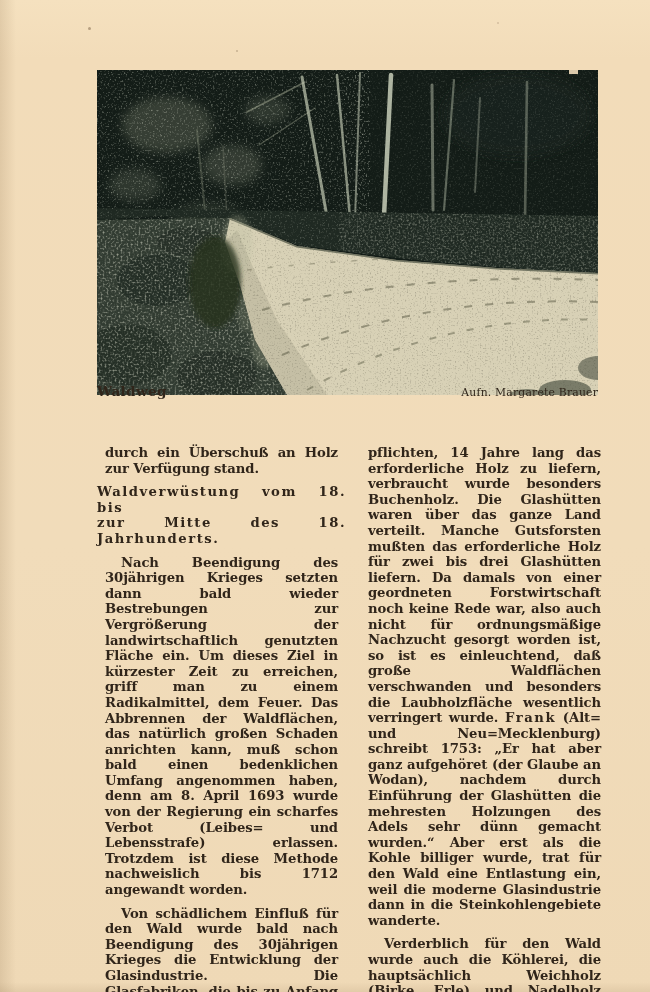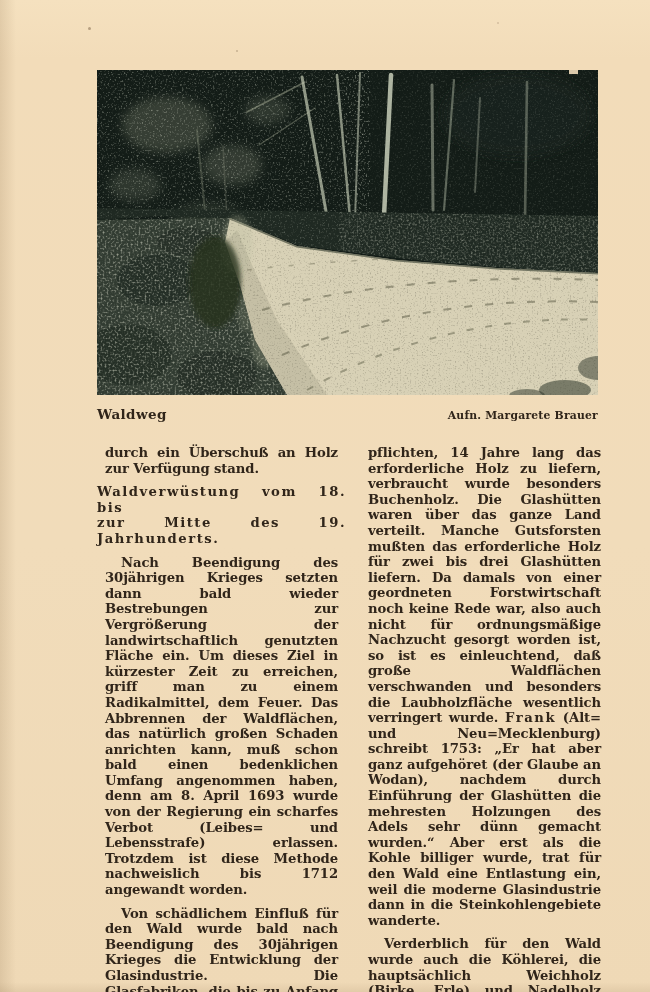--- a/index.html
+++ b/index.html
@@ -15,25 +15,25 @@
     background:linear-gradient(0deg,rgba(110,80,45,.10),rgba(110,80,45,0));}
   .speck{position:absolute;border-radius:50%;background:rgba(90,65,40,.4);}
   .speck.s1{left:88px;top:27px;width:3px;height:3px;}
   .speck.s2{left:236px;top:50px;width:2px;height:2px;opacity:.7;}
   .speck.s3{left:497px;top:22px;width:2px;height:2px;opacity:.5;}
 
   .photo-wrap{position:absolute;left:97px;top:70px;width:501px;height:325px;}
   .photo-wrap svg{display:block;}
 
   .caption-row{
-    position:absolute;left:97px;top:406px;width:501px;
+    position:absolute;left:97px;top:383px;width:501px;
     display:flex;justify-content:space-between;align-items:baseline;
   }
   .photo-caption{font-size:13.5px;font-weight:700;letter-spacing:.4px;}
-  .photo-credit{font-size:10.8px;font-weight:700;letter-spacing:.2px;}
+  .photo-credit{font-size:10.8px;font-weight:400;letter-spacing:.2px;}
 
   .columns{
     position:absolute;left:97px;top:437px;width:512px;
     display:flex;gap:14px;
   }
   .col{width:249px;font-size:13.2px;line-height:15.6px;font-weight:700;
     text-align:justify;letter-spacing:-.1px;}
   .col p{margin:8px;}
   .col p.indent{text-indent:16px;}
   .col p.mt{margin-top:1px;}
@@ -158,21 +158,21 @@
     <span class="photo-caption">Waldweg</span>
     <span class="photo-credit">Aufn. Margarete Brauer</span>
   </div>
 
   <div class="columns">
 
     <div class="col">
       <p>durch ein Überschuß an Holz zur Verfügung stand.</p>
       <div class="heading">
         <div class="hline">Waldverwüstung vom 18. bis</div>
-        <div class="hline">zur Mitte des 19. Jahrhunderts.</div>
+        <div class="hline">zur Mitte des 18. Jahrhunderts.</div>
       </div>
       <p class="indent">Nach Beendigung des 30jährigen Krieges setzten dann bald wieder Bestrebungen zur Vergrößerung der landwirtschaftlich genutzten Fläche ein. Um dieses Ziel in kürzester Zeit zu erreichen, griff man zu einem Radikalmittel, dem Feuer. Das Abbrennen der Waldflächen, das natürlich großen Schaden anrichten kann, muß schon bald einen bedenklichen Umfang angenommen haben, denn am 8. April 1693 wurde von der Regierung ein scharfes Verbot (Leibes= und Lebensstrafe) erlassen. Trotzdem ist diese Methode nachweislich bis 1712 angewandt worden.</p>
       <p class="indent">Von schädlichem Einfluß für den Wald wurde bald nach Beendigung des 30jährigen Krieges die Entwicklung der Glasindustrie. Die Glasfabriken, die bis zu Anfang des 19. Jahrhunderts fast ausschließlich und in größerem Umfange Holz verwendeten, standen besonders da in hoher Blüte, wo dieses reichlich und billig zu haben war. Eine ganze Reihe von Urkunden und Kontrakten aus der zweiten Hälfte des 17. Jahrhunderts gibt uns eine Übersicht über den Umfang und die Bedeutung dieser Industrie. Die Waldbesitzer mußten sich in der Regel ver=</p>
     </div>
 
     <div class="col">
       <p><span>pflichten, 14 Jahre lang das erforderliche Holz zu liefern, verbraucht wurde besonders Buchenholz. Die Glashütten waren über das ganze Land verteilt. Manche Gutsforsten mußten das erforderliche Holz für zwei bis drei Glashütten liefern. Da damals von einer geordneten Forstwirtschaft noch keine Rede war, also auch nicht für ordnungsmäßige Nachzucht gesorgt worden ist, so ist es einleuchtend, daß große Waldflächen verschwanden und besonders die Laubholzfläche wesentlich verringert wurde. </span><span class="spaced-name">Frank</span><span> (Alt= und Neu=Mecklenburg) schreibt 1753: „Er hat aber ganz aufgehöret (der Glaube an Wodan), nachdem durch Einführung der Glashütten die mehresten Holzungen des Adels sehr dünn gemacht wurden.“ Aber erst als die Kohle billiger wurde, trat für den Wald eine Entlastung ein, weil die moderne Glasindustrie dann in die Steinkohlengebiete wanderte.</span></p>
       <p class="indent mt">Verderblich für den Wald wurde auch die Köhlerei, die hauptsächlich Weichholz (Birke, Erle) und Nadelholz verwandte. Noch 1702 erließ die Regierung Verordnungen zur Verhütung der bei diesem Verfahren üblichen Verschwendung.</p>
 
     </div>

